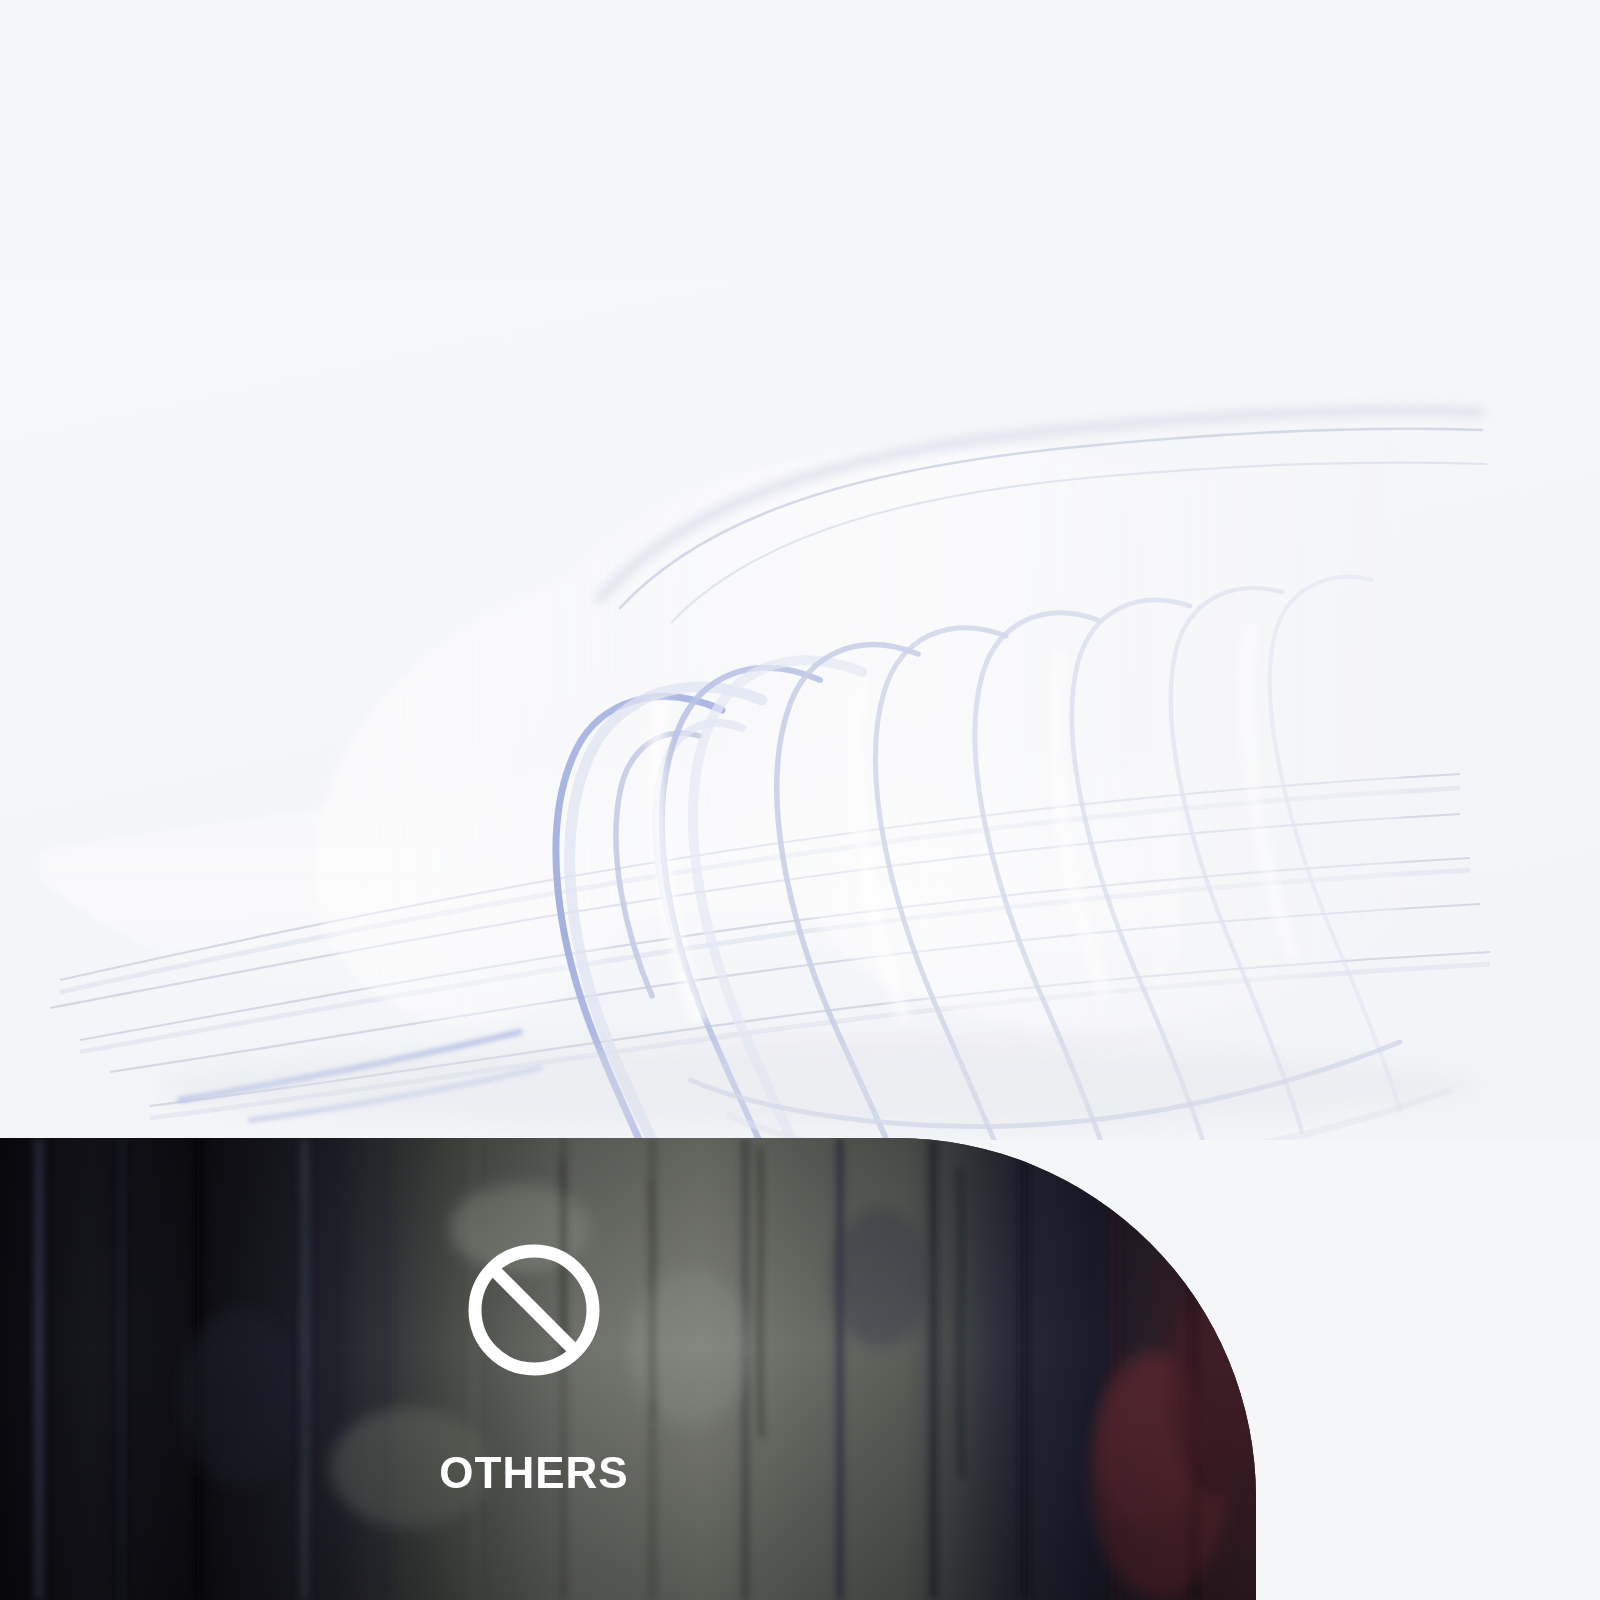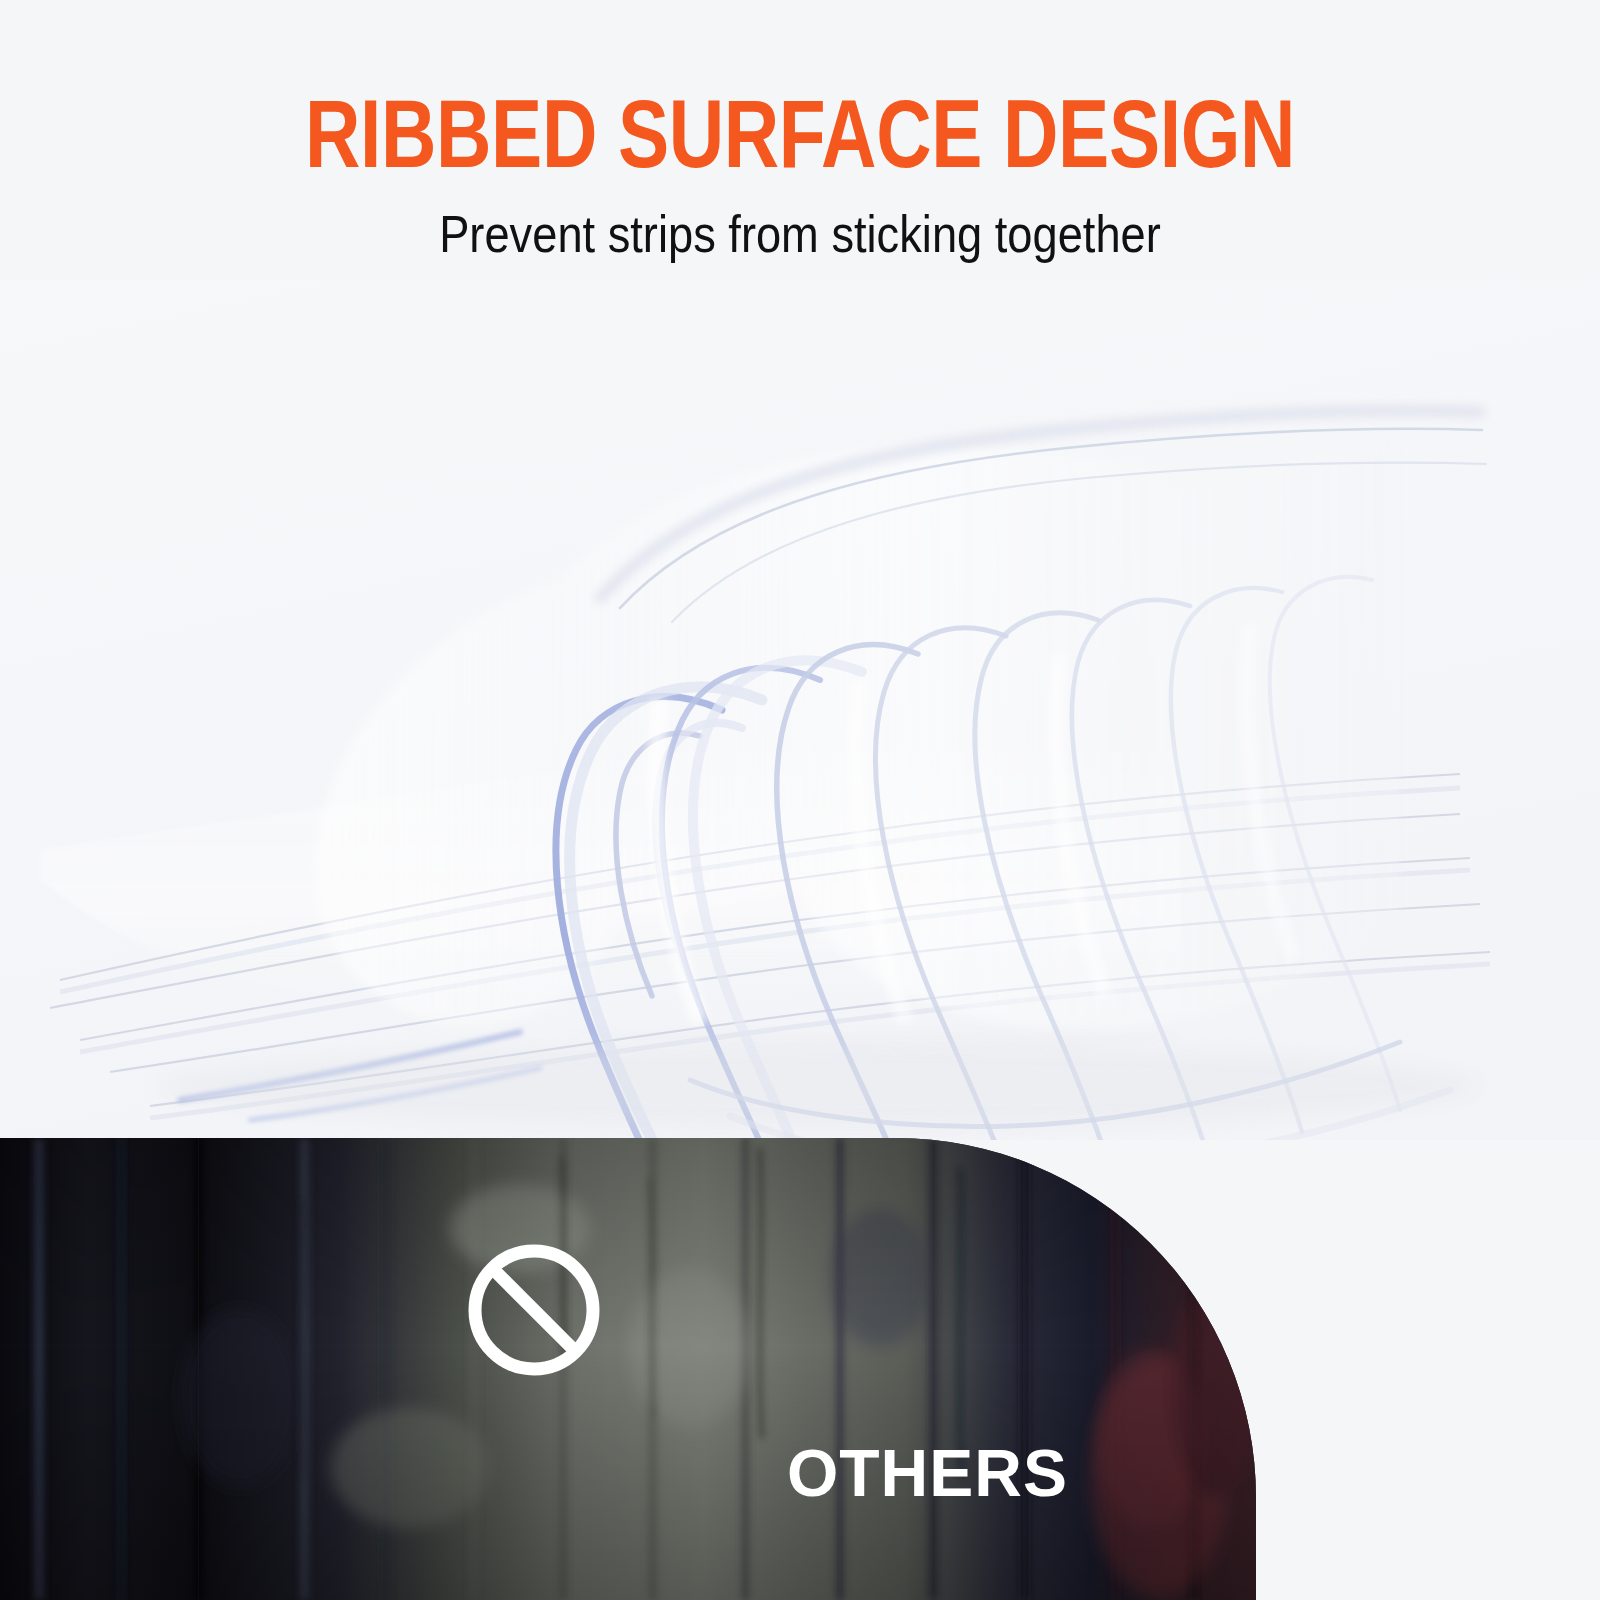--- a/index.html
+++ b/index.html
@@ -97,39 +97,35 @@
     height: 136px;
     z-index: 20;
   }
   #no-icon svg { display:block; }
 
   #others-label {
     position: absolute;
     left: 0px;
     top: 1438px;
     width: 1068px;
-    text-align: right;
+    text-align: center;
     z-index: 20;
     font-family: "Liberation Sans", sans-serif;
-    font-size: 66px;
+    font-size: 44px;
     line-height: 70px;
     font-weight: 700;
     letter-spacing: 1px;
     color: #ffffff;
   }
 </style>
 </head>
 <body>
 
 <div id="page">
 
-  <div id="header">
-    <div id="title">RIBBED SURFACE DESIGN</div>
-    <div id="subtitle">Prevent strips from sticking together</div>
-  </div>
 
   <div id="product-photo">
     <svg width="1600" height="860" viewBox="0 0 1600 860">
       <defs>
         <linearGradient id="bgGrad" x1="0" y1="0" x2="0.4" y2="1">
           <stop offset="0" stop-color="#f7f8fa"></stop>
           <stop offset="1" stop-color="#f3f4f7"></stop>
         </linearGradient>
 
         <linearGradient id="sheenV" x1="0" y1="0" x2="1" y2="0">

